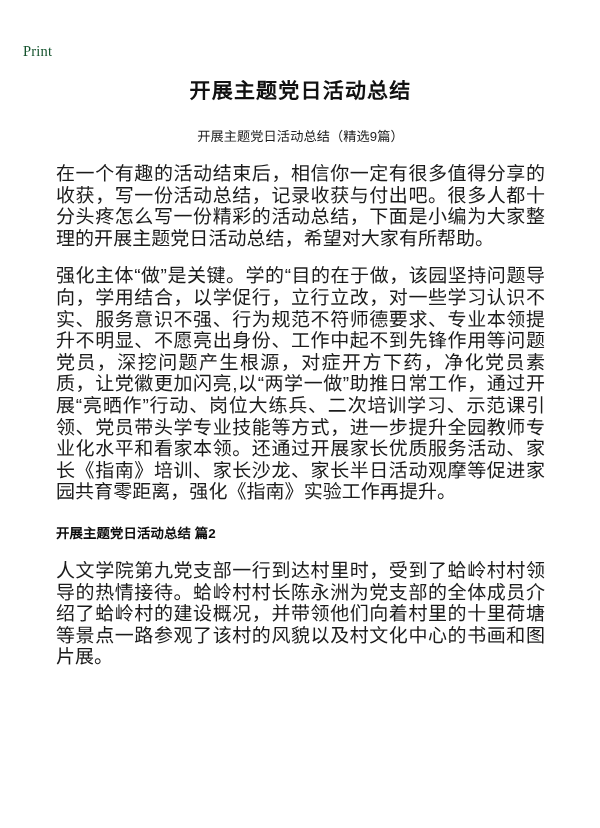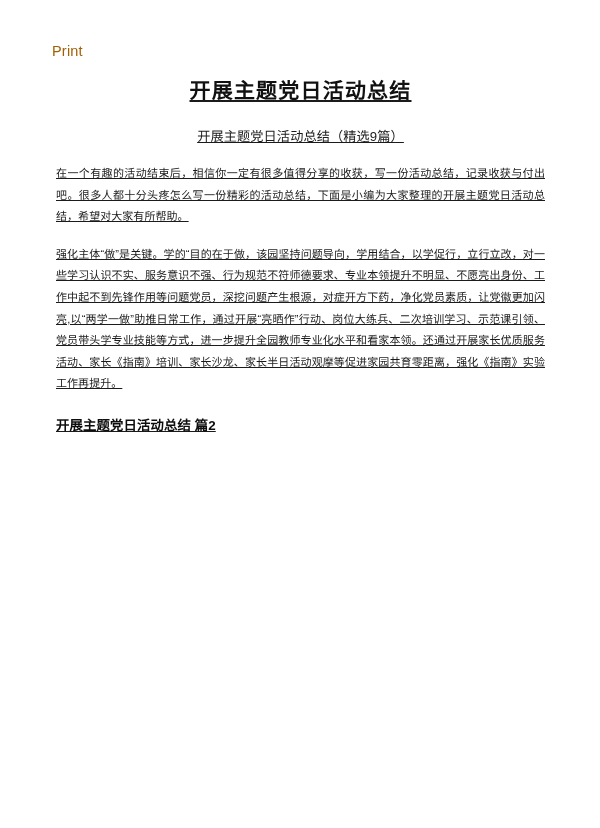--- a/index.html
+++ b/index.html
@@ -23,35 +23,34 @@
     left: 0;
     top: 0;
     width: 600px;
     height: 828px;
     background: #ffffff;
     box-sizing: border-box;
   }
 
   .print-label {
     position: absolute;
-    left: 52px;
+    left: 23px;
     top: 44px;
-    font-family: Liberation Sans, sans-serif;
+    font-family: Liberation Serif, serif;
     font-size: 14.5px;
     line-height: 1;
-    color: #a16207;
+    color: #14532d;
     letter-spacing: 0.2px;
   }
 
   .doc-body {
     position: absolute;
     left: 56px;
     top: 76px;
     width: 489px;
-    text-decoration: underline;
   }
 
   h1.doc-title {
     margin: 0 0 0 0;
     padding: 0;
     font-family: "Liberation Sans", "DejaVu Sans", sans-serif;
     font-size: 21px;
     line-height: 30px;
     font-weight: bold;
     text-align: center;
@@ -65,21 +64,21 @@
     font-size: 13.2px;
     line-height: 21px;
     color: #1b1b1b;
     letter-spacing: 0.1px;
     text-align: center;
   }
 
   p.para {
     margin: 16px 0 0 0;
     font-family: "Liberation Sans", "DejaVu Sans", sans-serif;
-    font-size: 11px;
+    font-size: 19px;
     line-height: 21.6px;
     color: #1b1b1b;
     text-align: justify;
     text-justify: inter-character;
     letter-spacing: 0.05px;
     word-break: break-all;
   }
 
   h2.section-heading {
     margin: 20px 0 0 0;
@@ -109,17 +108,18 @@
 
       <p class="para">在一个有趣的活动结束后，相信你一定有很多值得分享的收获，写一份活动总结，记录收获与付出吧。很多人都十分头疼怎么写一份精彩的活动总结，下面是小编为大家整理的开展主题党日活动总结，希望对大家有所帮助。</p>
     </div>
 
     <div>
       <p class="para">强化主体“做”是关键。学的“目的在于做，该园坚持问题导向，学用结合，以学促行，立行立改，对一些学习认识不实、服务意识不强、行为规范不符师德要求、专业本领提升不明显、不愿亮出身份、工作中起不到先锋作用等问题党员，深挖问题产生根源，对症开方下药，净化党员素质，让党徽更加闪亮,以“两学一做”助推日常工作，通过开展“亮晒作”行动、岗位大练兵、二次培训学习、示范课引领、党员带头学专业技能等方式，进一步提升全园教师专业化水平和看家本领。还通过开展家长优质服务活动、家长《指南》培训、家长沙龙、家长半日活动观摩等促进家园共育零距离，强化《指南》实验工作再提升。</p>
     </div>
 
     <div>
       <h2 class="section-heading">开展主题党日活动总结 篇2</h2>
+      <p class="para">人文学院第九党支部一行到达村里时，受到了蛤岭村村领导的热情接待。蛤岭村村长陈永洲为党支部的全体成员介绍了蛤岭村的建设概况，并带领他们向着村里的十里荷塘等景点一路参观了该村的风貌以及村文化中心的书画和图片展。</p>
 
     </div>
 
   </div>
 </div>
 
 </body></html>

